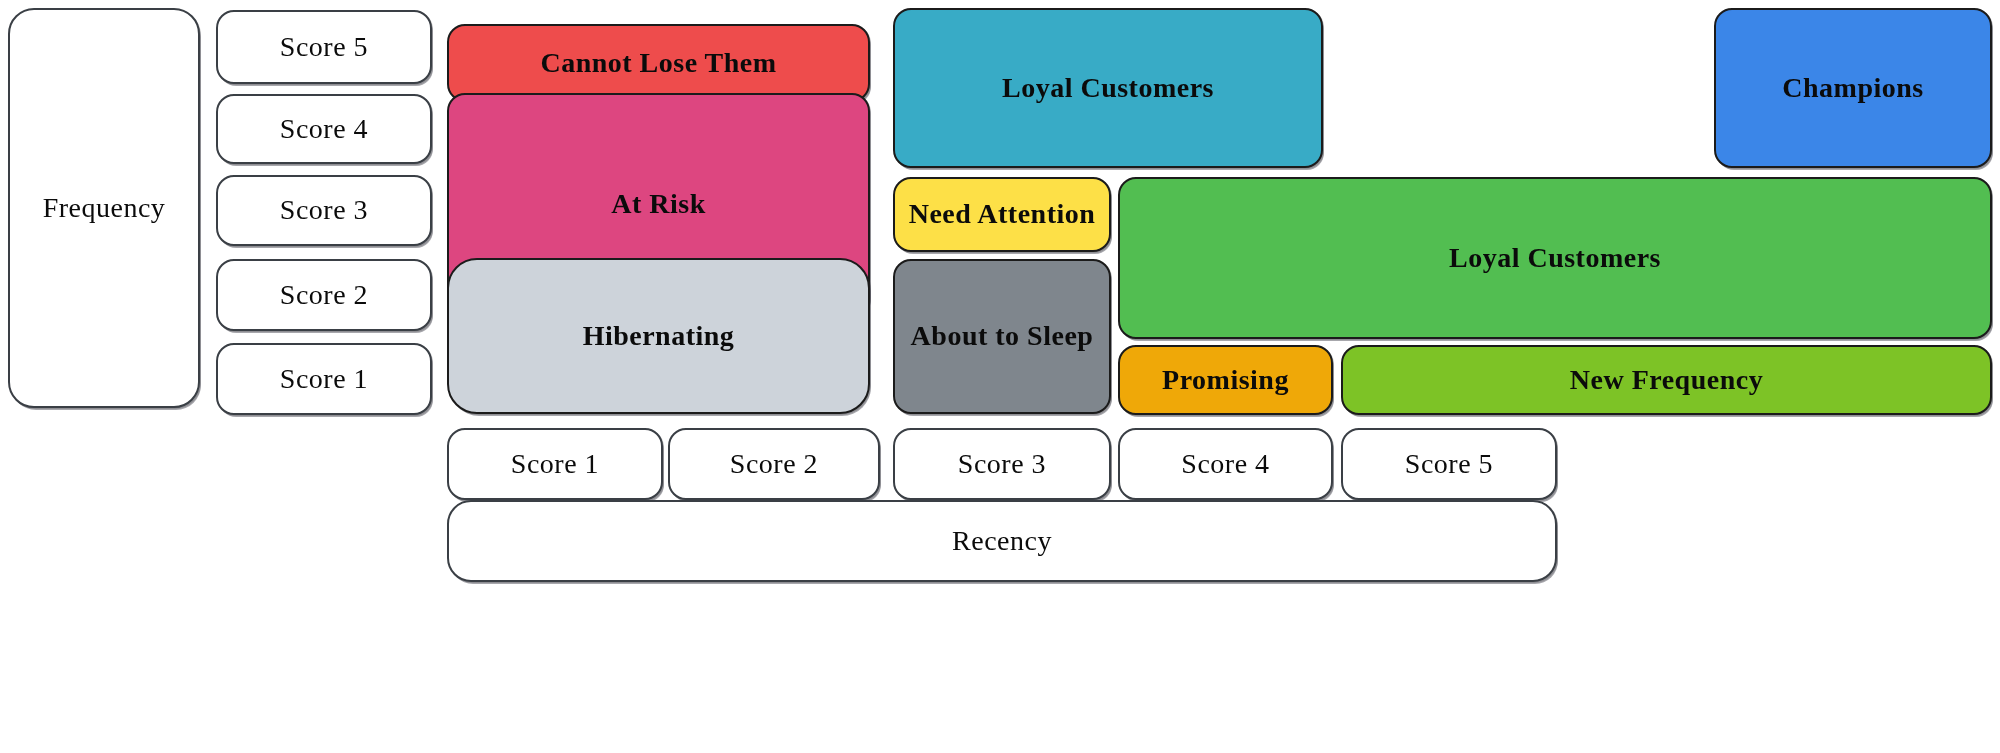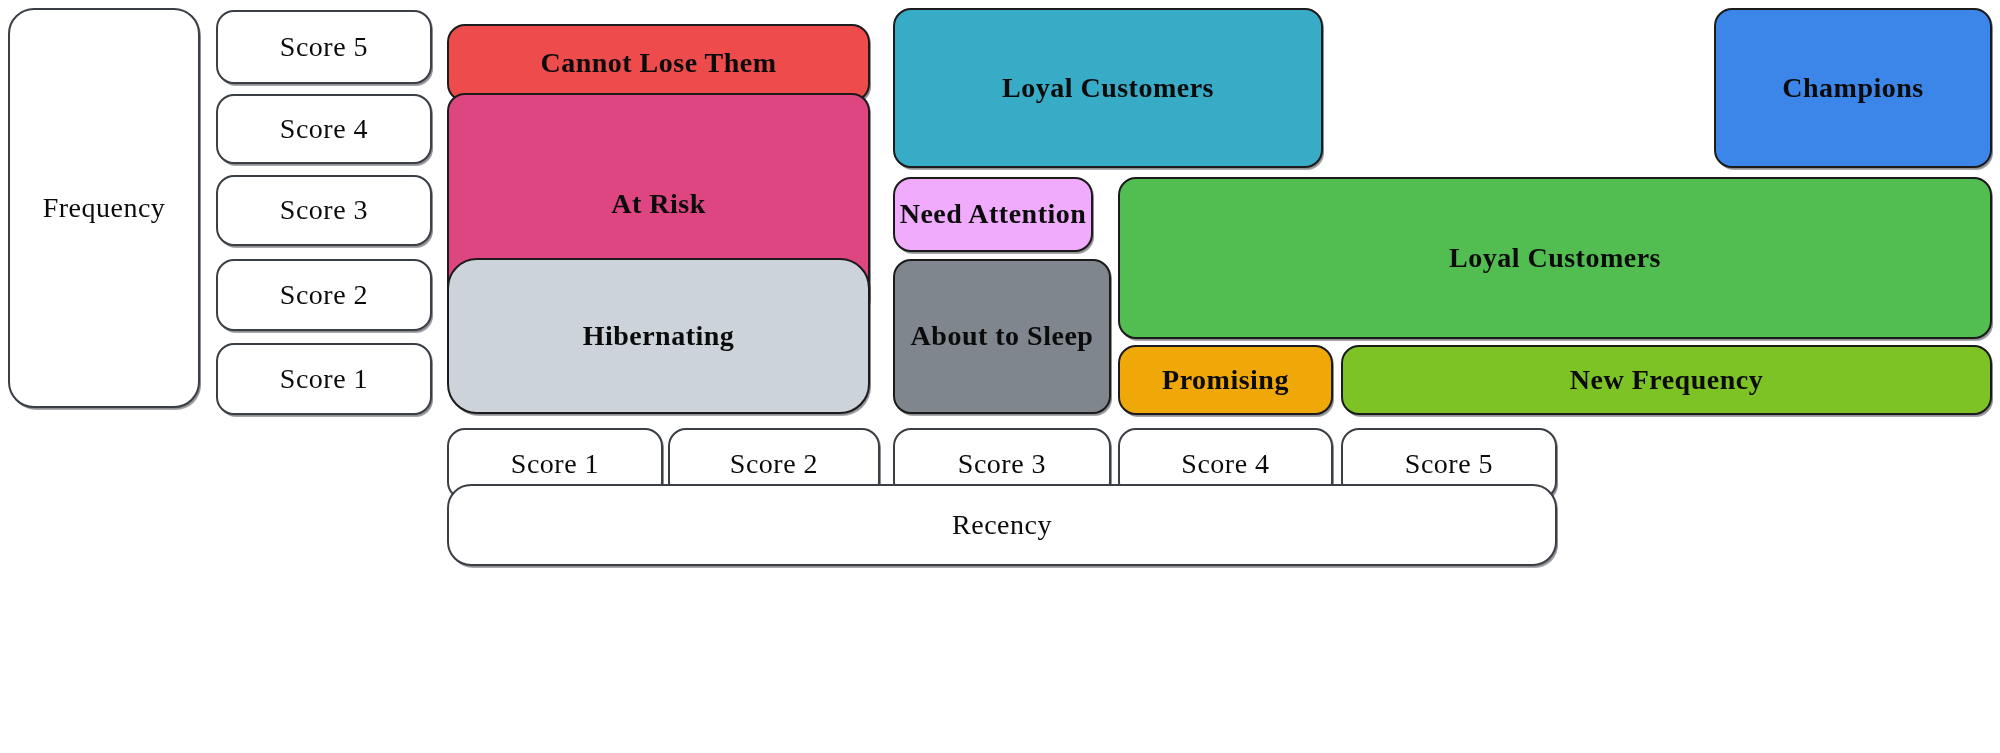--- a/index.html
+++ b/index.html
@@ -76,21 +76,21 @@
   </div>
 
   <div class="box seg" style="left:1714px;top:8px;   width:278px; height:160px; background:#3b86e8;">
     <span class="label-txt">Champions</span>
   </div>
 
   <div class="box seg" style="left:447px; top:93px;  width:423px; height:222px; background:#dd4680;">
     <span class="label-txt">At Risk</span>
   </div>
 
-  <div class="box seg" style="left:893px; top:177px; width:200px; height:75px;  background:#f0abfc;">
+  <div class="box seg" style="left:893px; top:177px; width:218px; height:75px;  background:#fde047;">
     <span class="label-txt">Need Attention</span>
   </div>
 
   <div class="box seg" style="left:1118px;top:177px; width:874px; height:162px; background:#52be51;">
     <span class="label-txt">Loyal Customers</span>
   </div>
 
   <div class="box seg" style="left:447px; top:258px; width:423px; height:156px; background:#cdd3da;border-radius:30px;">
     <span class="label-txt">Hibernating</span>
   </div>
@@ -116,17 +116,17 @@
   <div class="box axis-box" style="left:893px; top:428px; width:218px; height:72px;">
     <span class="label-txt">Score 3</span>
   </div>
   <div class="box axis-box" style="left:1118px;top:428px; width:215px; height:72px;">
     <span class="label-txt">Score 4</span>
   </div>
   <div class="box axis-box" style="left:1341px;top:428px; width:216px; height:72px;">
     <span class="label-txt">Score 5</span>
   </div>
 
-  <div class="box axis-box" style="left:447px; top:484px; width:1110px;height:82px; border-radius:24px;">
+  <div class="box axis-box" style="left:447px; top:500px; width:1110px;height:82px; border-radius:24px;">
     <span class="label-txt">Recency</span>
   </div>
 
 </div>
 
 </body></html>

